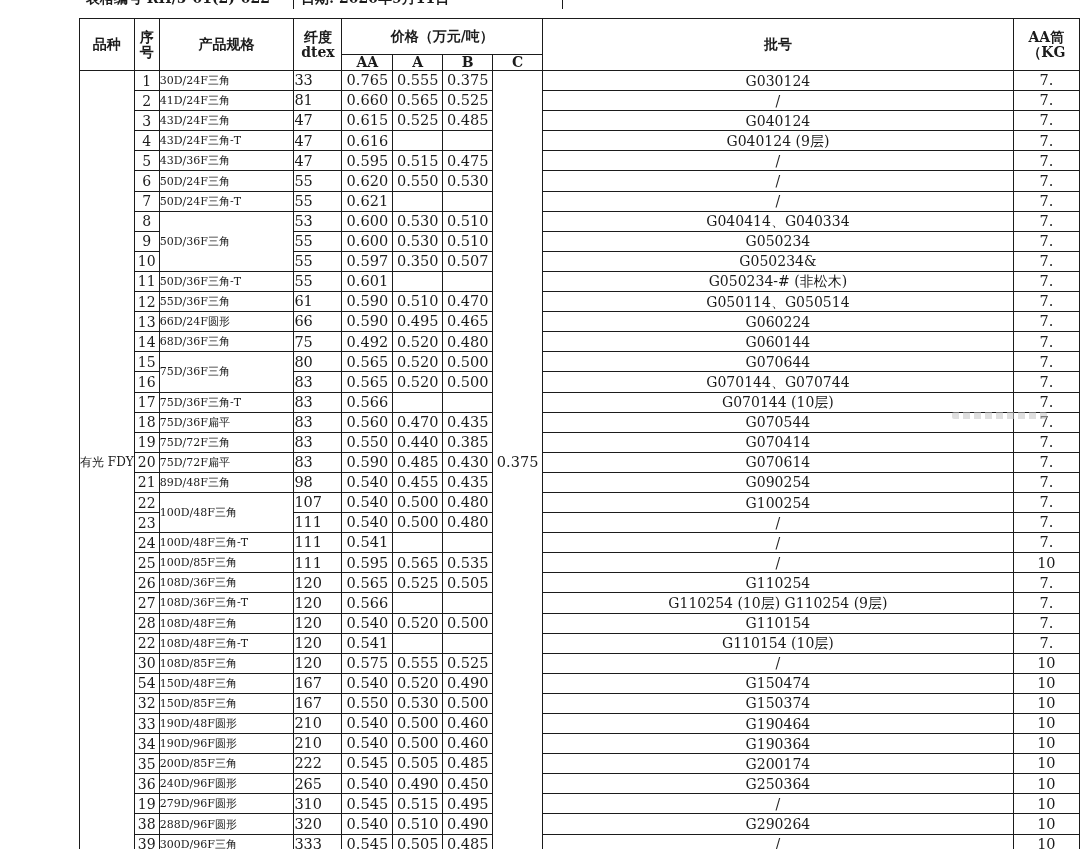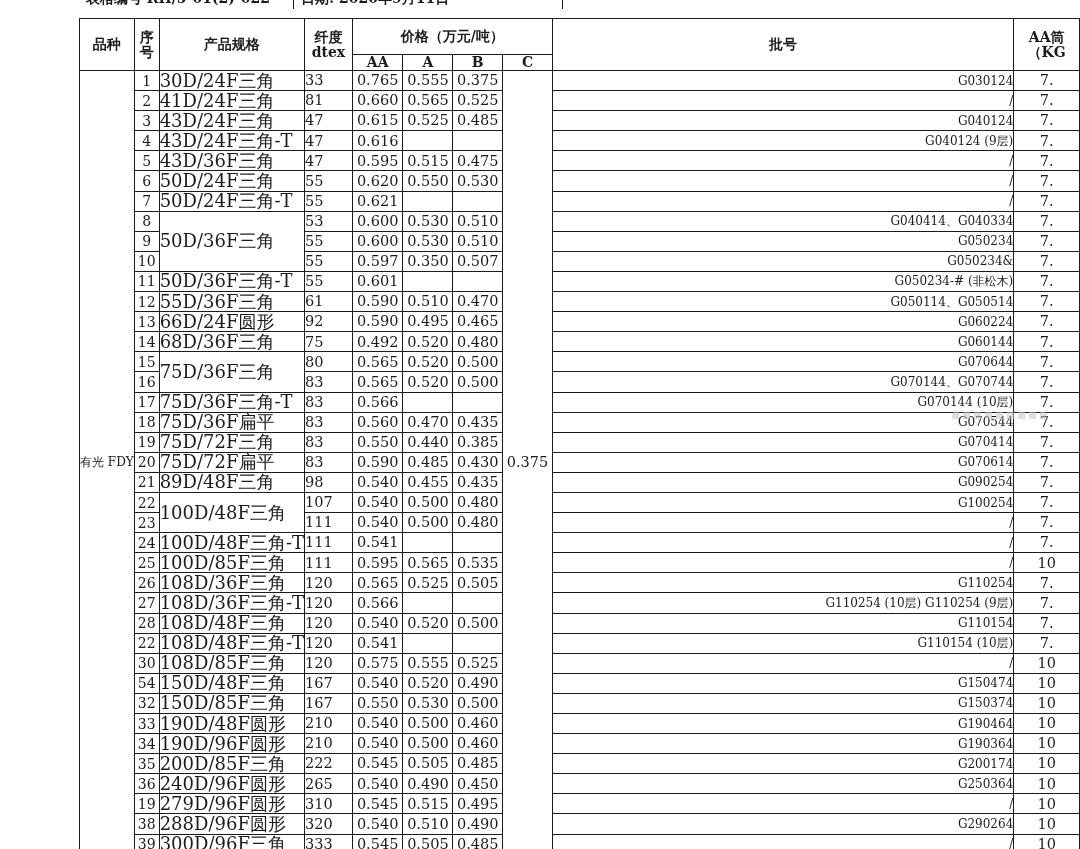--- a/index.html
+++ b/index.html
@@ -31,24 +31,24 @@
   }
   .price th {
     font-weight:bold; font-size:14px; text-align:center;
     white-space:pre-line; line-height:15px;
   }
   tr.h1 { height:36px; }
   tr.h2 { height:16px; }
   tbody.rows tr { height:20.1px; }
 
   .c-no    { text-align:center; font-size:14px; }
-  .c-spec  { text-align:left; padding-left:5px; font-size:18px;margin-left:17px; }
+  .c-spec  { text-align:left; padding-left:5px; font-size:11px;margin-left:17px; }
   .c-dtex  { text-align:left; padding-left:4px; font-size:14.5px; }
   .c-num   { text-align:center; font-size:14.5px; }
-  .c-batch { text-align:right; padding-left:6px; font-size:12px; }
+  .c-batch { text-align:center; padding-left:6px; font-size:14px; }
   .c-kg    { text-align:center; font-size:14.5px; }
   .c-variety { text-align:right; white-space:pre-line; line-height:15px; font-size:12px; }
   .c-cmerged { text-align:center; font-size:14.5px; }
 
   
   .artifact {
     position:absolute; left:952px; top:412px; width:95px; height:7px;
     background:repeating-linear-gradient(90deg,#c6c6c6 0 7px, rgba(0,0,0,0) 7px 11px);
     opacity:.55; filter:blur(.6px); border-radius:2px;
   }
@@ -213,21 +213,21 @@
           <td class="c-dtex">61</td>
           <td class="c-num">0.590</td>
           <td class="c-num">0.510</td>
           <td class="c-num">0.470</td>
           <td class="c-batch">G050114、G050514</td>
           <td class="c-kg">7.</td>
         </tr>
         <tr>
           <td class="c-no">13</td>
           <td class="c-spec">66D/24F圆形</td>
-          <td class="c-dtex">92</td>
+          <td class="c-dtex">66</td>
           <td class="c-num">0.590</td>
           <td class="c-num">0.495</td>
           <td class="c-num">0.465</td>
           <td class="c-batch">G060224</td>
           <td class="c-kg">7.</td>
         </tr>
         <tr>
           <td class="c-no">14</td>
           <td class="c-spec">68D/36F三角</td>
           <td class="c-dtex">75</td>

